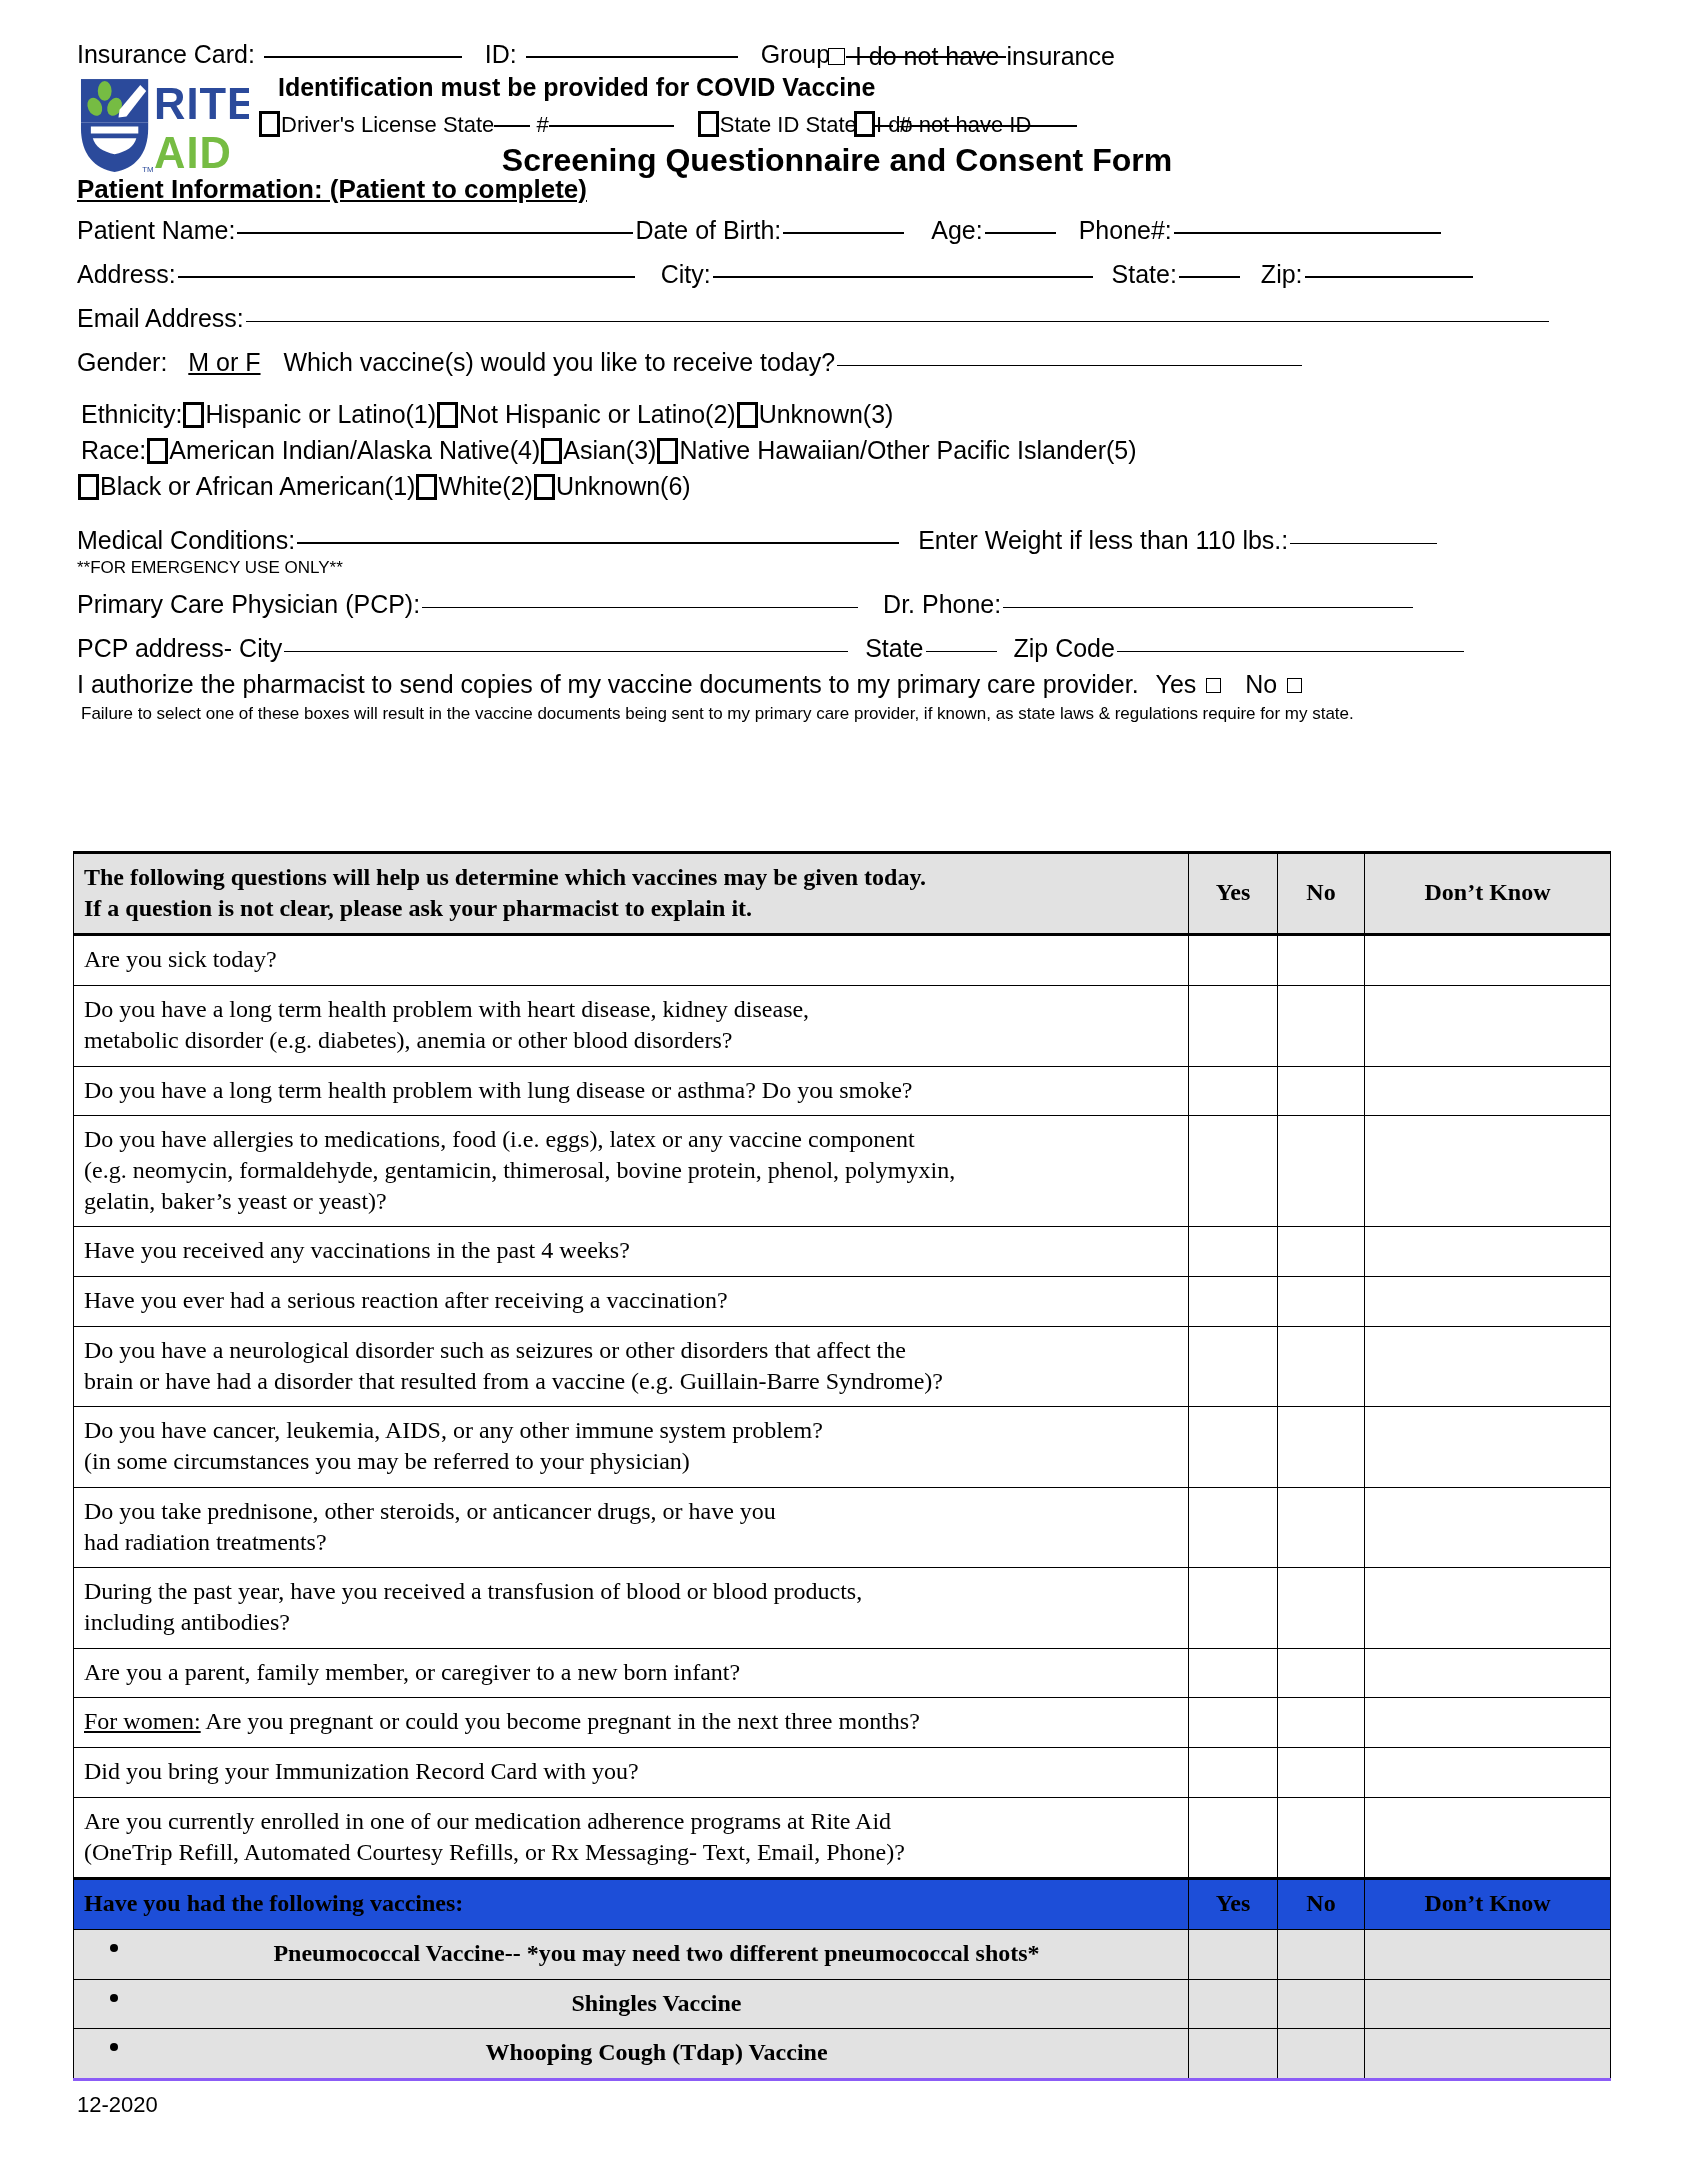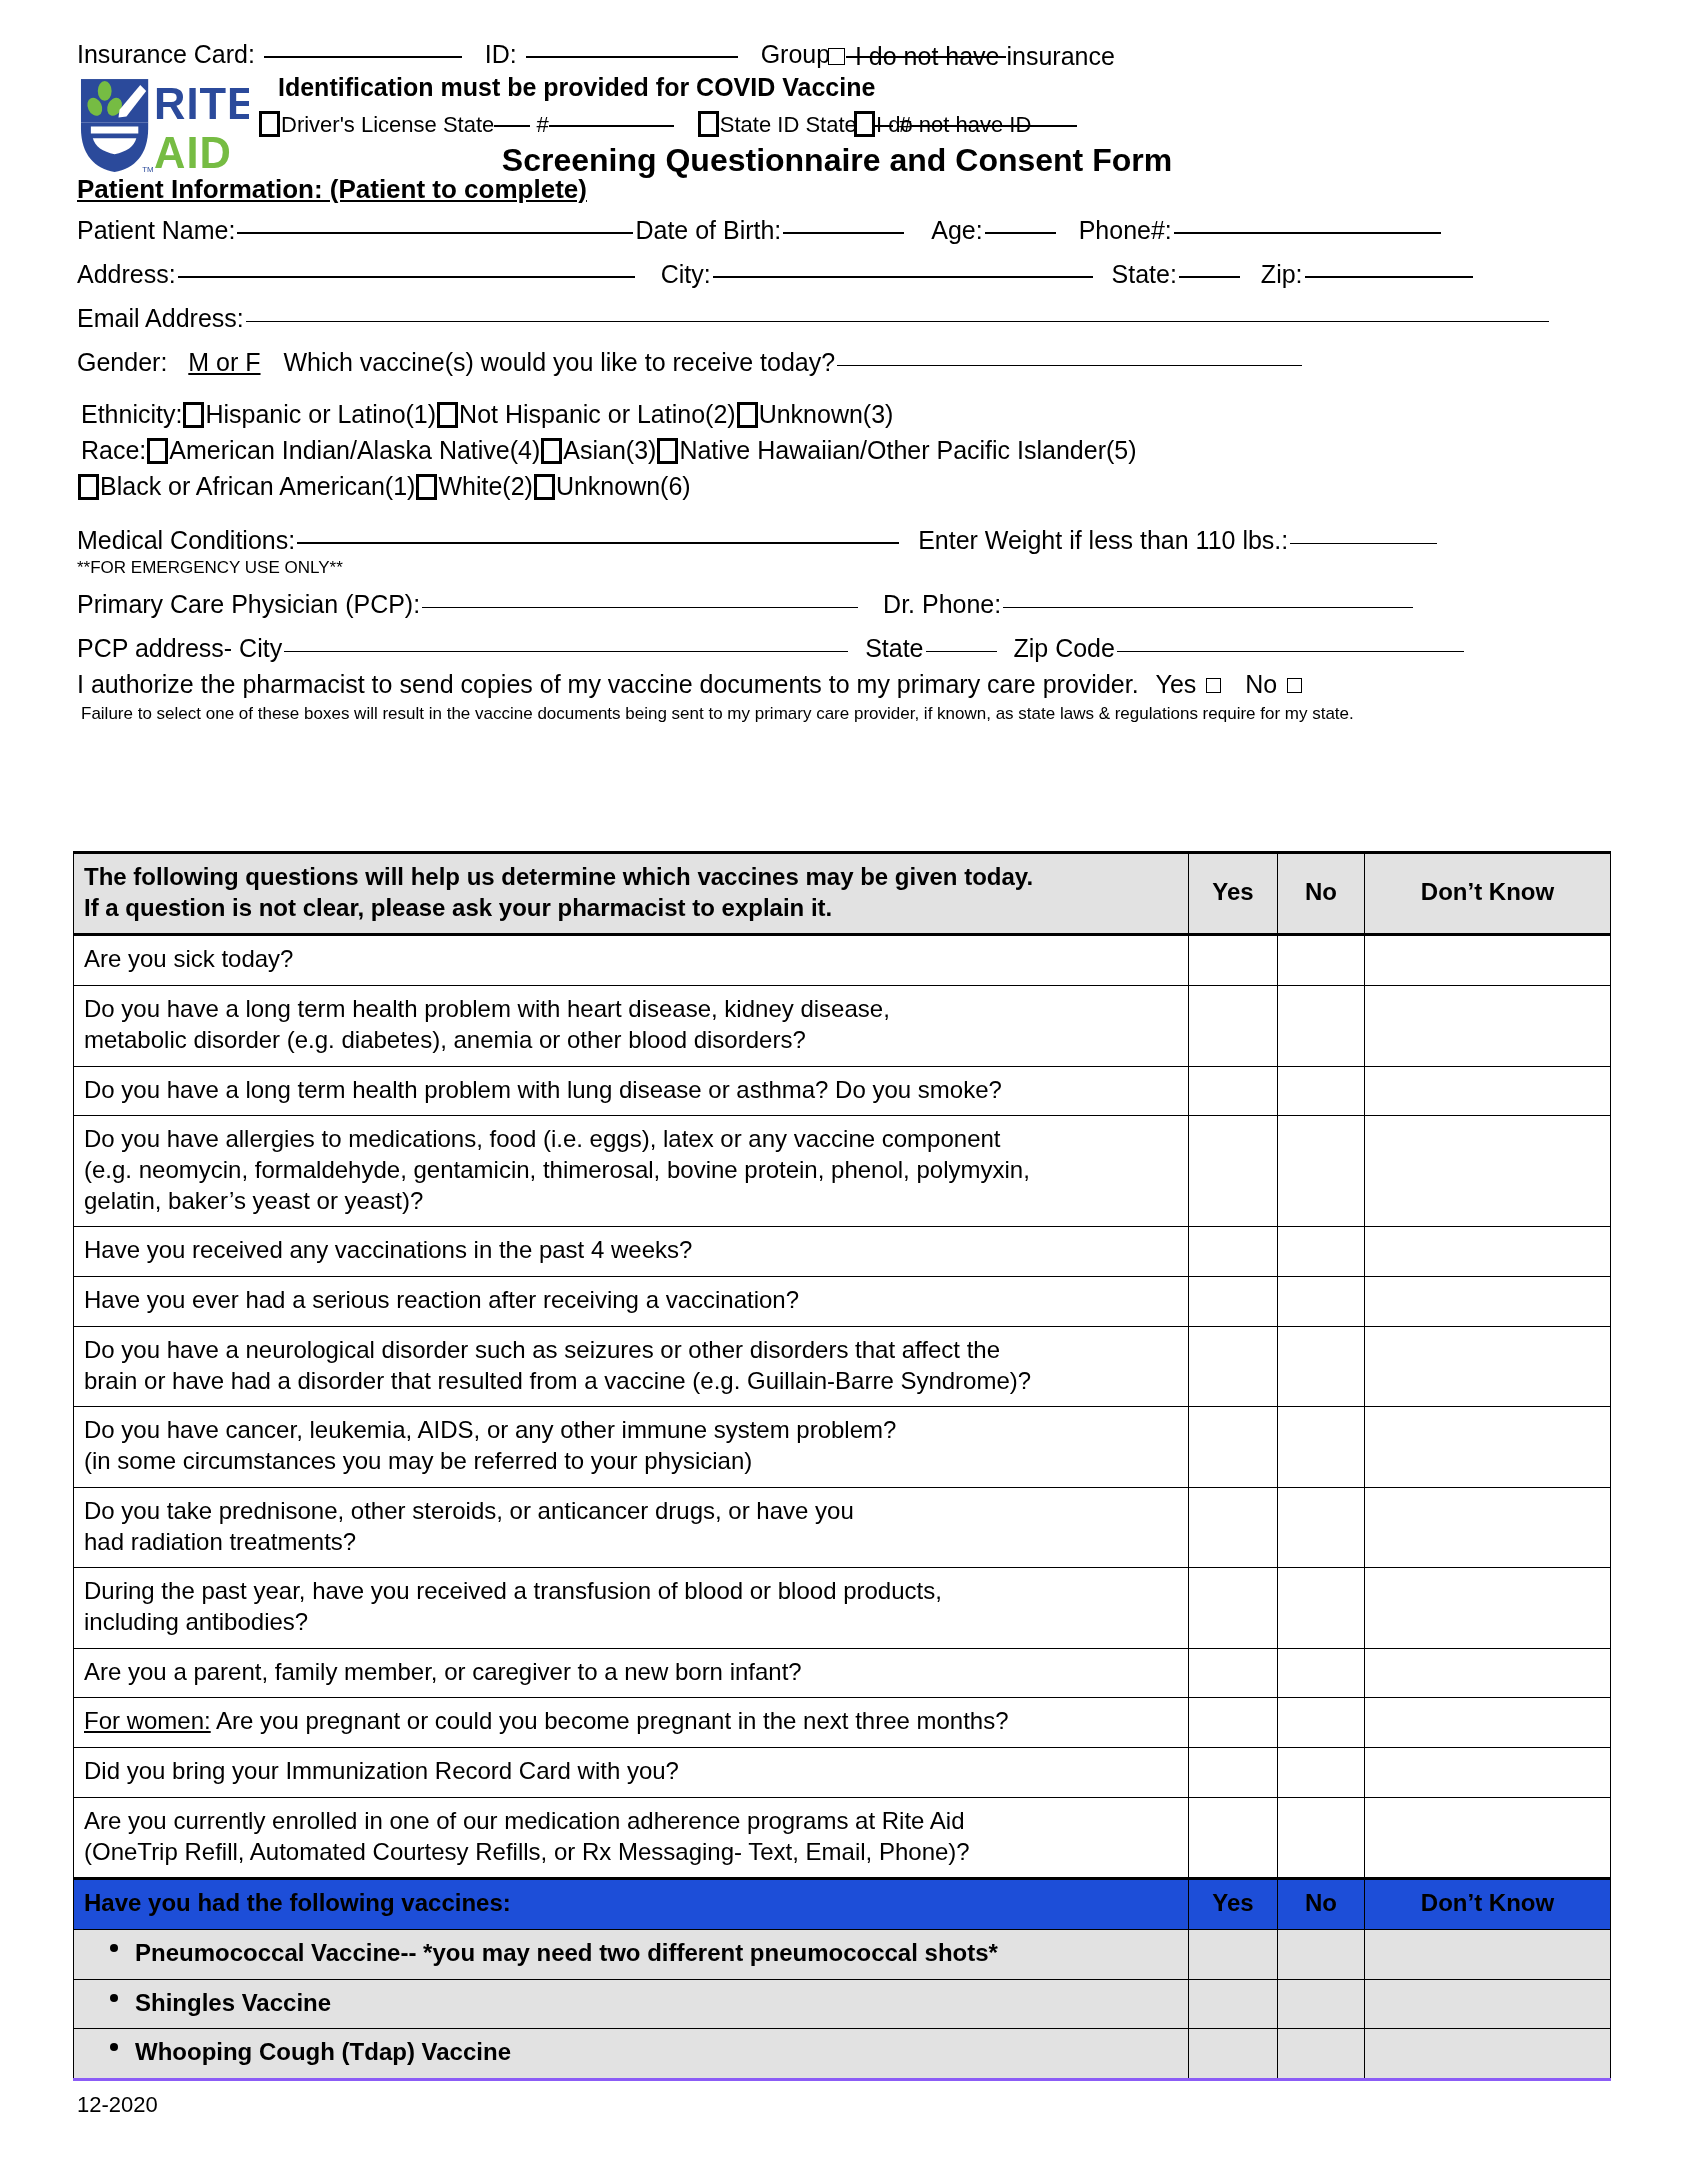--- a/index.html
+++ b/index.html
@@ -130,20 +130,21 @@
   .fields .line { margin-bottom: 10px; height: 34px; }
   .fields .line.tight { margin-bottom: 2px; }
 
   
   .qtable {
     position: absolute;
     left: 73px; top: 851px;
     width: 1537px;
     border-collapse: collapse;
     table-layout: fixed;
+    font-family: Liberation Serif, serif;
   }
   .qtable td {
     border: 1.5px solid #000;
     padding: 8px 10px 10px 10px;
     font-size: 24px;
     line-height: 1.28;
     vertical-align: top;
   }
   .qtable td.qcell { text-align: left; }
   .qtable td.ans { text-align: center; }
@@ -156,21 +157,21 @@
   .qtable tr.head td.ans { vertical-align: middle; }
   .qtable tr.vhead td {
     background: #1d4ed8;
     font-weight: bold;
     border-top: 3px solid #000;
   }
   .qtable tr.vrow td {
     background: #e2e2e2;
     font-weight: bold;
   }
-  .qtable tr.vrow td.qcell { padding-left: 61px; position: relative; }
+  .qtable tr.vrow td.qcell { padding-left: 61px; position: relative; text-align: center; }
   .bullet {
     position: absolute;
     left: 36px;
     top: 14px;
     width: 8px; height: 8px;
     border-radius: 50%;
     background: #000;
   }
   .qtable .lastrow td { border-bottom: 3px solid #8b5cf6; }
   col.c-q  { width: 1115px; }

